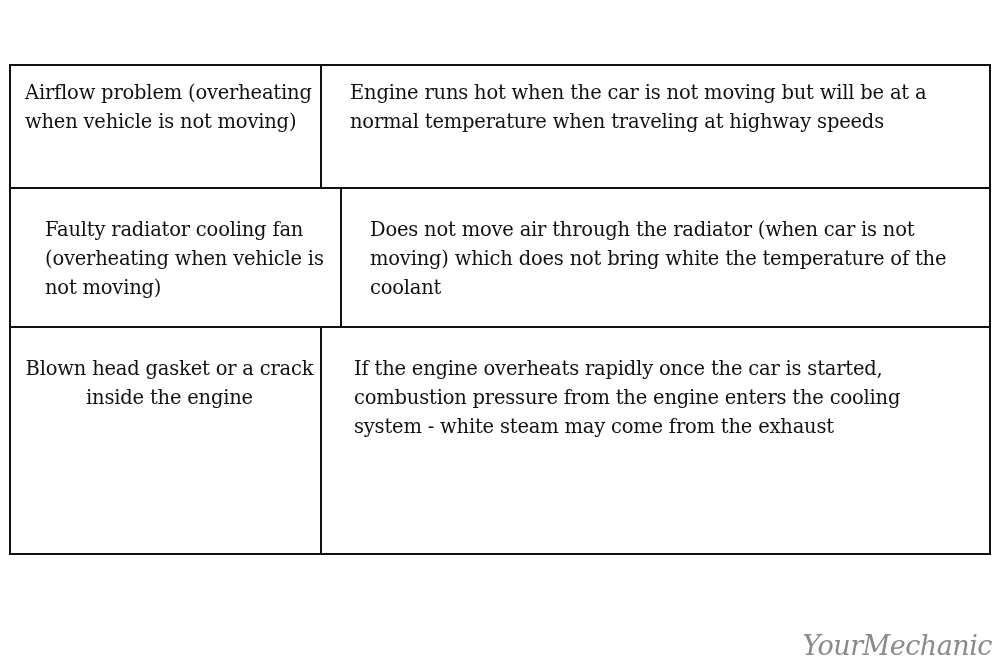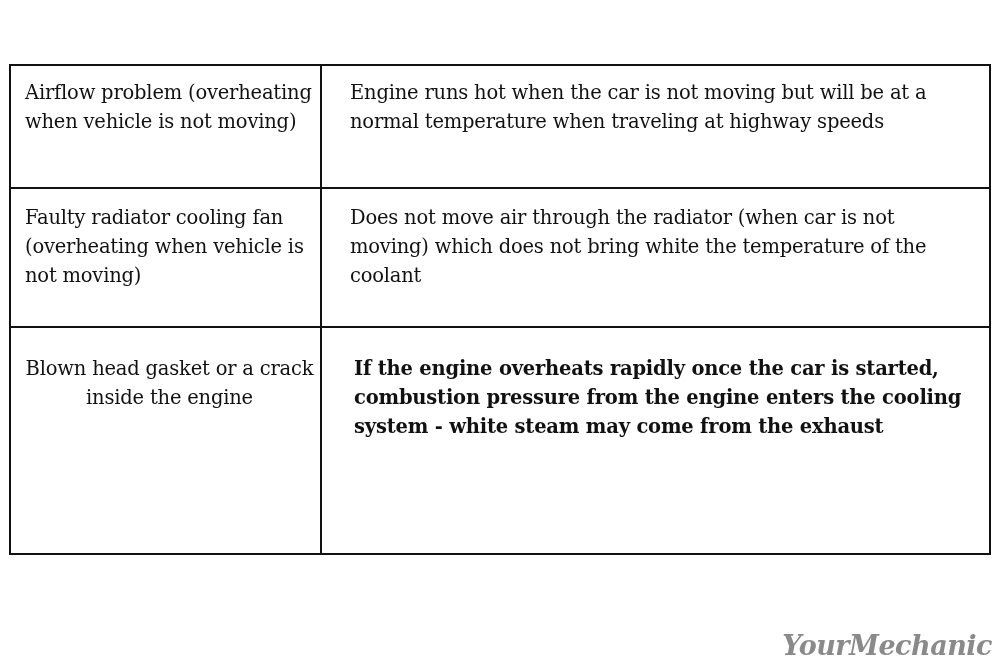--- a/index.html
+++ b/index.html
@@ -49,30 +49,30 @@
       padding-left: 14px;
       padding-right: 6px;
     }
     .cell.c1 {
       left: 311px;
       right: 0;
       padding-left: 28px;
       padding-right: 16px;
     }
     .r0 .cell { padding-top: 12px; }
-    .r1 .cell { padding-top: 14px; }
+    .r1 .cell { padding-top: 26px; margin-left: 20px; }
     .r2 .cell.c0 { padding-top: 26px; text-align: center; }
-    .r2 .cell.c1 { padding-top: 26px; padding-left: 32px; font-weight: bold; }
+    .r2 .cell.c1 { padding-top: 26px; padding-left: 32px; }
     .logo {
       position: absolute;
       right: 8px;
       bottom: 6px;
       font-family: "DejaVu Serif", "Liberation Serif", serif;
       font-style: italic;
-      font-weight: bold;
+      font-weight: normal;
       font-size: 27px;
       color: #8a8a8a;
       letter-spacing: -0.5px;
     }
   </style>
 </head>
 <body>
 
 <div class="table">
   <div class="row r0">

